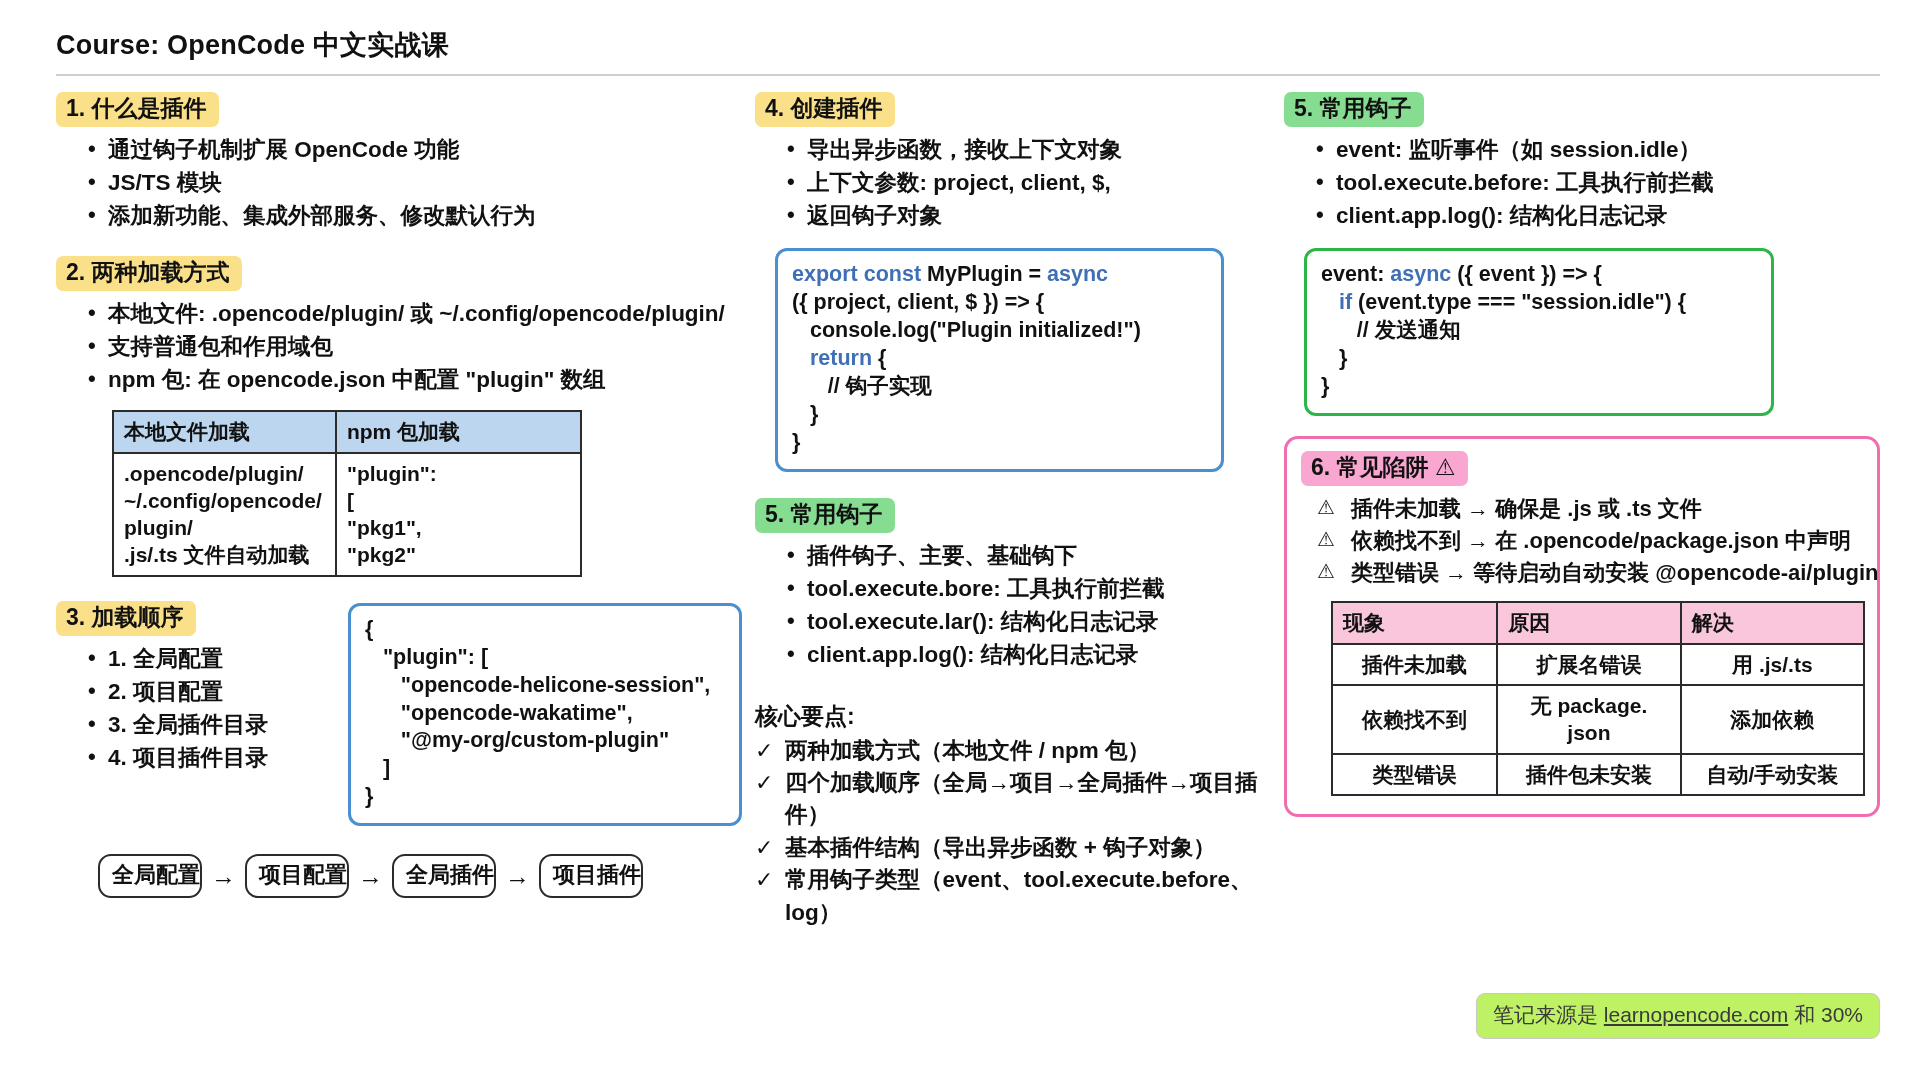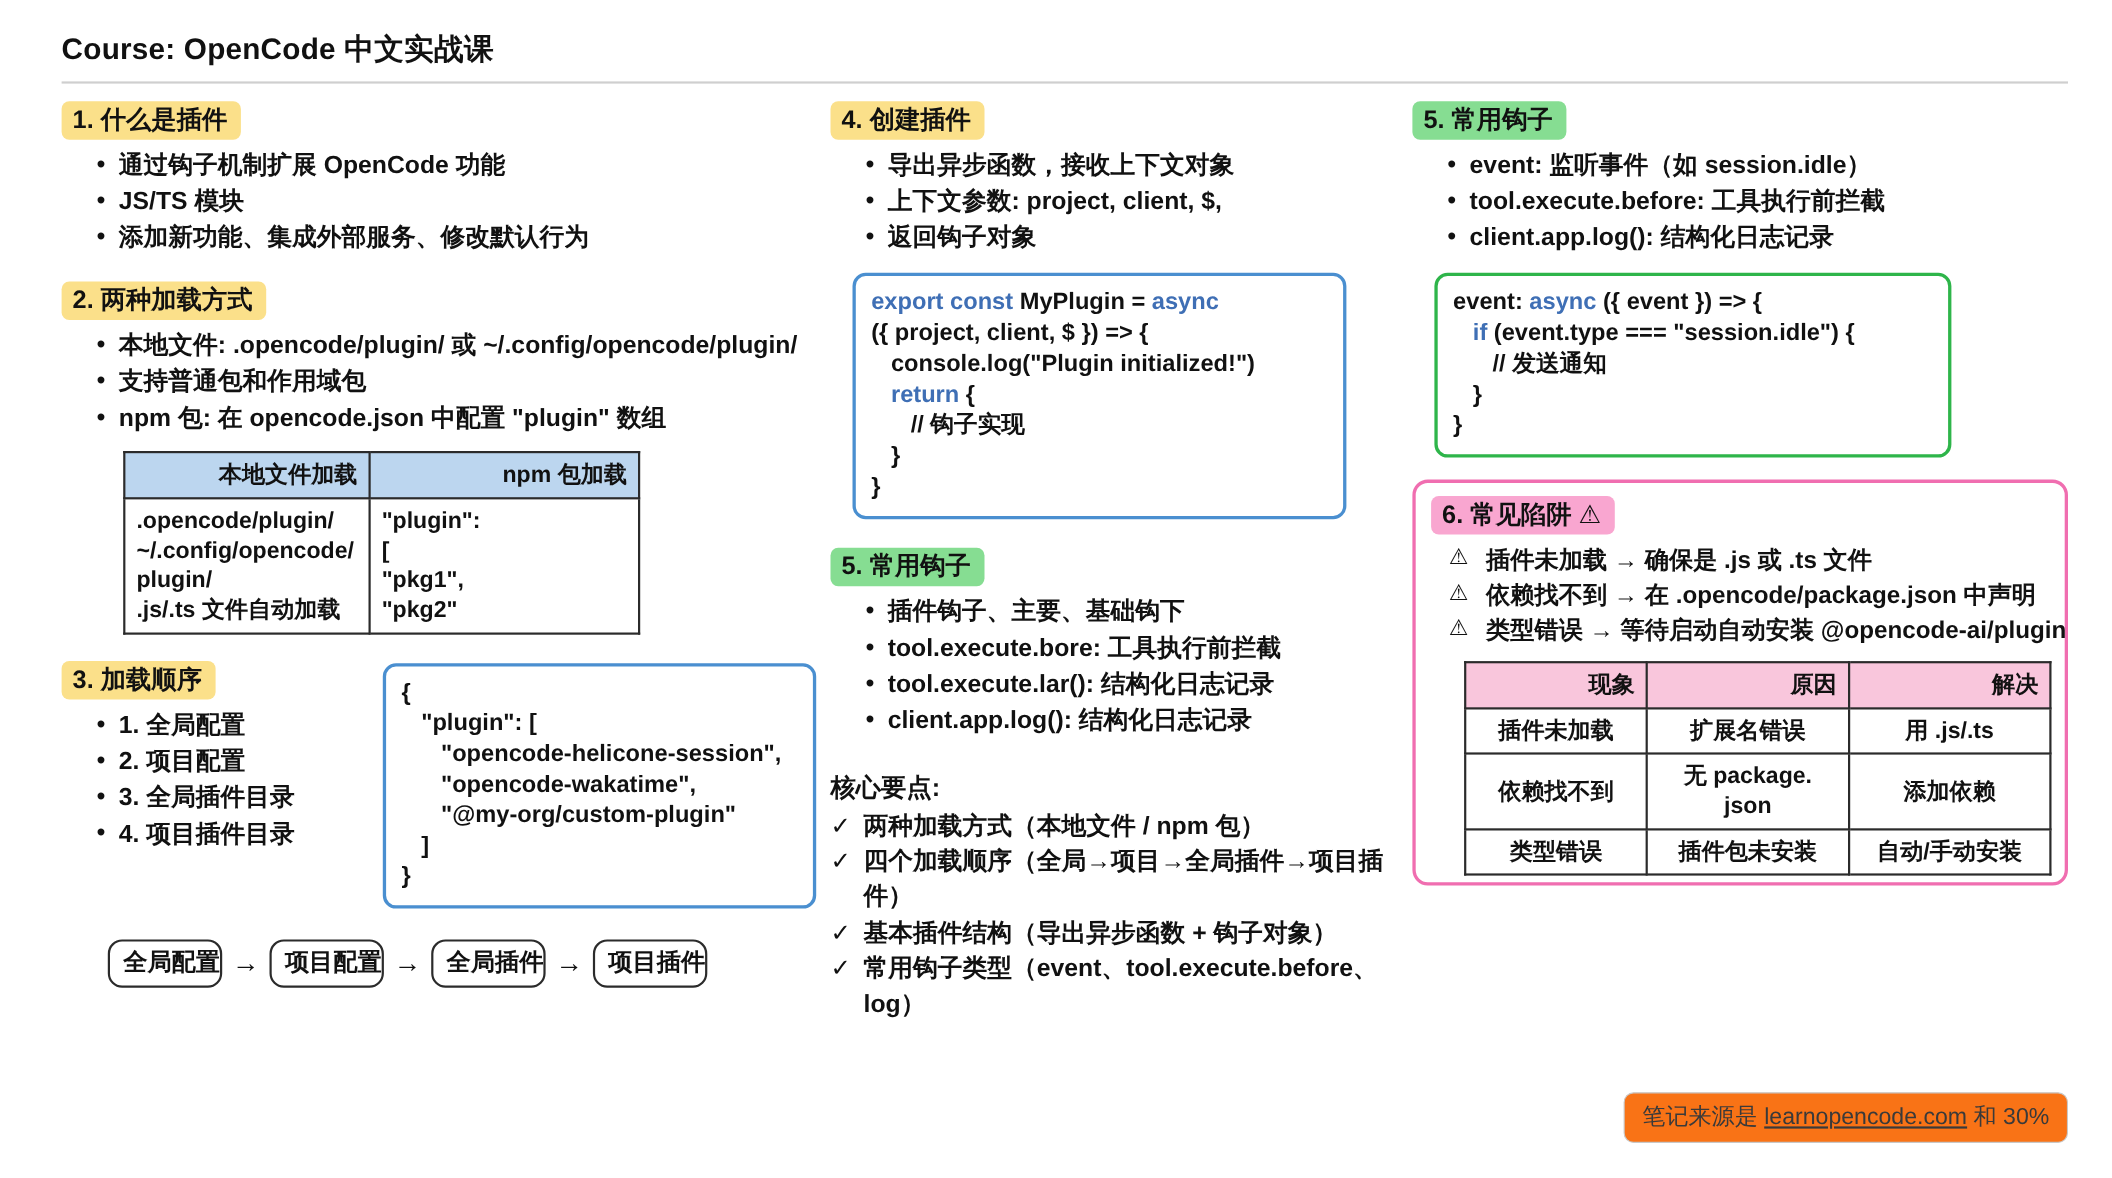--- a/index.html
+++ b/index.html
@@ -71,21 +71,21 @@
     border: 2px solid #2b2b2b;
     background: #fff;
   }
   table.tbl th, table.tbl td {
     border: 2px solid #2b2b2b;
     font-size: 21px; font-weight: bold;
     padding: 6px 10px;
     vertical-align: middle;
     line-height: 1.3;
   }
-  table.tbl th { text-align: right; }
+  table.tbl th { text-align: left; }
 
   
   .tbl-blue { margin: 14px 0 0 56px; width: 470px; }
   .tbl-blue th { background: #bcd6ef; }
   .tbl-blue td { text-align: left; vertical-align: top; white-space: pre-line; }
 
   
   .codebox {
     border-radius: 12px;
     background: #ffffff;
@@ -125,42 +125,42 @@
   .kp-list li::before {
     content: "✓"; position: absolute; left: 0; top: 0;
     font-size: 22px;
   }
 
   
   .pitfalls {
     margin-top: 20px;
     border: 3px solid #f06eb0;
     border-radius: 14px;
-    padding: 12px 16px 6px 14px;
+    padding: 12px 16px 18px 14px;
     background: #fff;
     width: 596px;
   }
   .warn-list { list-style: none; margin: 7px 0 0 16px; }
   .warn-list li {
     font-size: 22px; font-weight: bold; line-height: 1.46;
     padding-left: 34px; position: relative; white-space: nowrap;
   }
   .warn-list li .wi {
     position: absolute; left: 0; top: 0; font-size: 20px;
   }
   .tbl-pink { margin: 12px 0 0 30px; width: 534px; }
   .tbl-pink th { background: #f9c6dc; }
   .tbl-pink td { text-align: center; }
 
   
   .footer {
     position: absolute; right: 40px; bottom: 32px;
     border: 1.5px solid #c8c8c8;
     border-radius: 9px;
-    background: #f97316;
+    background: #bef264;
     padding: 7px 16px 9px 16px;
     font-size: 21px;
     color: #3a3a3a;
     white-space: nowrap;
   }
   .footer .link { text-decoration: underline; }
 </style>
 </head>
 <body>
 

